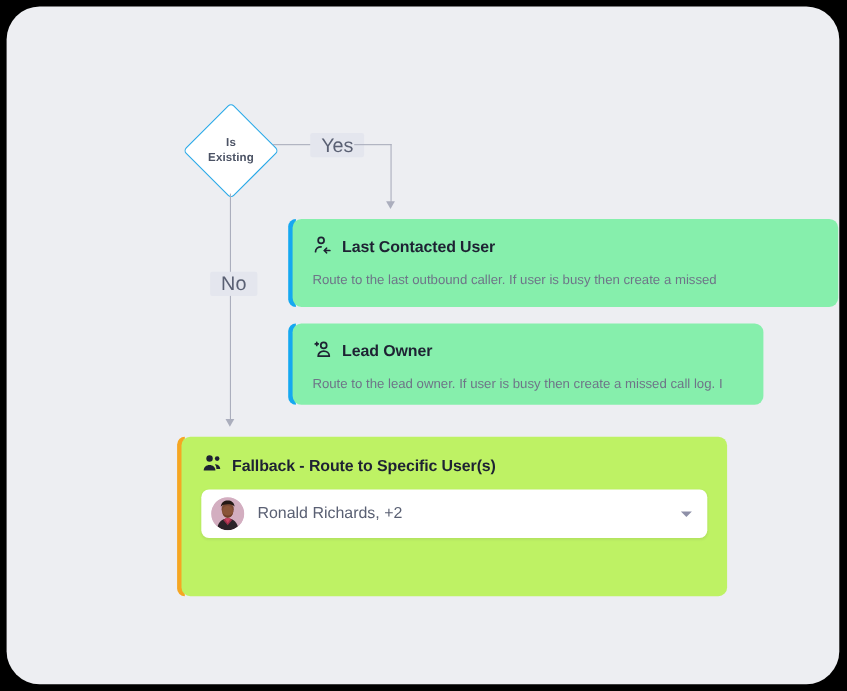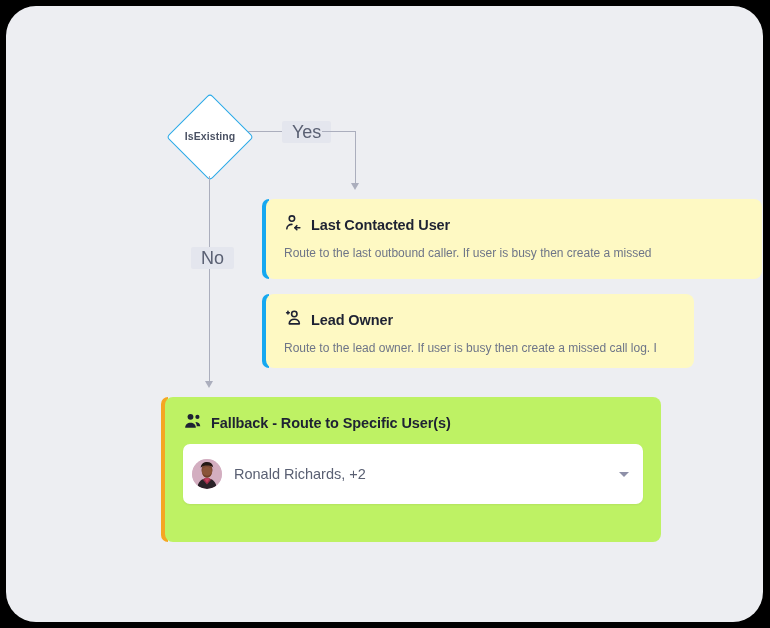--- a/index.html
+++ b/index.html
@@ -56,21 +56,21 @@
     margin-top: -31px;
     background: #FFFFFF;
     border: 1.6px solid #29A9E8;
     border-radius: 4px;
     transform: rotate(45deg);
   }
   .diamond-label {
     position: absolute;
     inset: 0;
     display: flex;
-    flex-direction: row;
+    flex-direction: column;
     align-items: center;
     justify-content: center;
     font-size: 10.5px;
     font-weight: 700;
     line-height: 1.25;
     color: #4B5264;
     text-align: center;
     letter-spacing: 0.1px;
     pointer-events: none;
   }
@@ -122,21 +122,21 @@
     position: absolute;
     left: 4px;
     top: 0;
     right: 0;
     bottom: 0;
     border-radius: 8px;
     padding: 14px 18px 14px 18px;
   }
 
   .card-blue .card-accent { background: #16A8F0; }
-  .card-blue .card-body   { background: #fef9c3; }
+  .card-blue .card-body   { background: #86efac; }
 
   .card-yellow .card-accent { background: #F5A623; }
   .card-yellow .card-body   { background: #bef264; }
 
   .card-head {
     display: flex;
     align-items: center;
     gap: 8px;
     margin-bottom: 9px;
   }
@@ -154,21 +154,21 @@
     white-space: nowrap;
   }
   .card-yellow .card-desc { color: #5F6474; }
 
   .ico { flex: 0 0 auto; display: block; }
 
   
   .select {
     position: relative;
     margin-top: 2px;
-    height: 60px;
+    height: 44px;
     background: #FFFFFF;
     border-radius: 7px;
     display: flex;
     align-items: center;
     padding: 0 14px 0 9px;
     box-shadow: 0 1px 2px rgba(40,40,60,0.07);
   }
   .avatar {
     flex: 0 0 auto;
     width: 30px;

